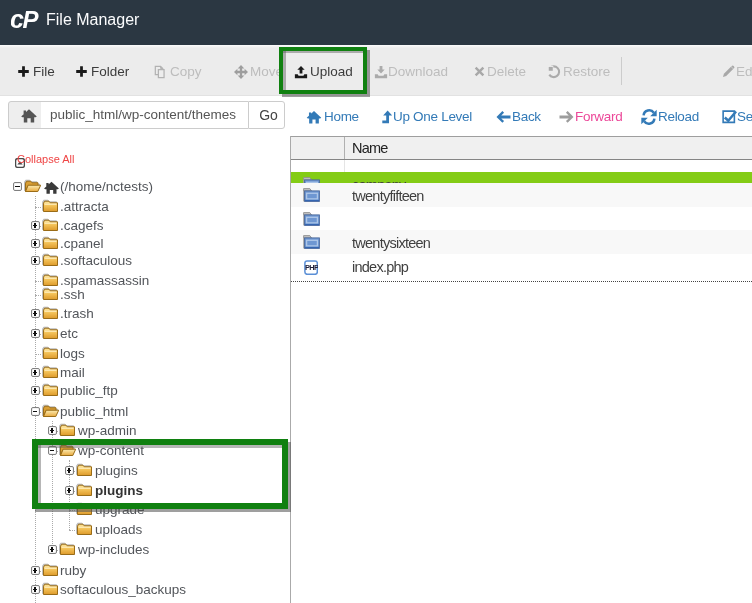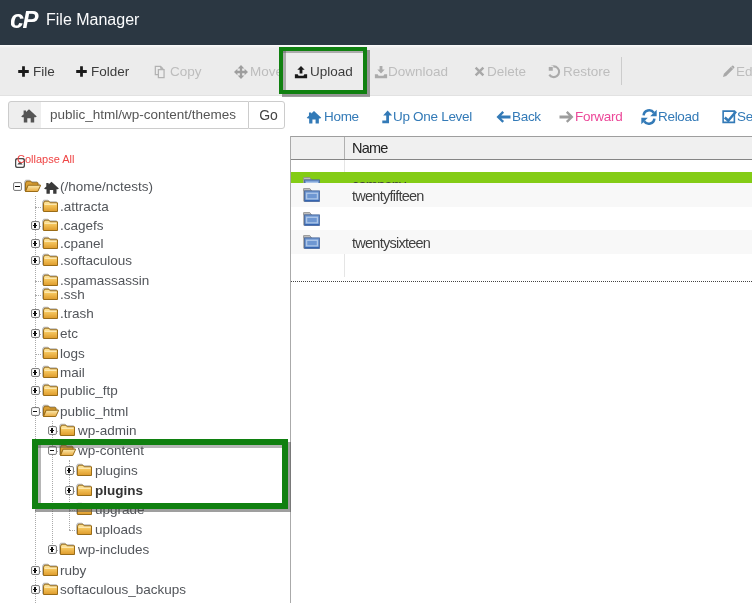--- a/index.html
+++ b/index.html
@@ -198,20 +198,26 @@
       <svg width="19" height="16" viewBox="0 0 19 16">
         <use href="#bfolder"></use>
       </svg>
     </div>
 <div class="abs frow" style="top:230px;height:23.5px;background:#f8f8f8">
       <svg width="19" height="16" viewBox="0 0 19 16">
         <use href="#bfolder"></use>
       </svg>
       <span class="nm">twentysixteen</span>
     </div>
+<div class="abs frow" style="top:253.5px;height:23.5px;background:#fff">
+      <svg width="14" height="15" viewBox="0 0 14 15" style="left:12.5px;top:6px">
+        <use href="#phpi"></use>
+      </svg>
+      <span class="nm">index.php</span>
+    </div>
 <div id="dotline" class="abs"></div>
 
 <div class="abs" style="left:15px;top:154px"><svg width="10" height="10" viewBox="0 0 12 12">
         <rect x=".7" y=".7" width="10.6" height="10.6" rx="2.6" fill="none" stroke="#4a4a4a" stroke-width="1.6"></rect>
         <path d="M2.8 7.8L6 4 9.2 7.8z" fill="#4a4a4a"></path>
       </svg></div>
 <div class="abs trow" style="left:17px;top:149px;color:#ef4444;font-size:11px">Collapse All</div>
 
 <div class="abs tline" style="left:35px;top:196px;height:407px"></div>
 <div class="abs tline" style="left:52px;top:421px;height:129px"></div>

